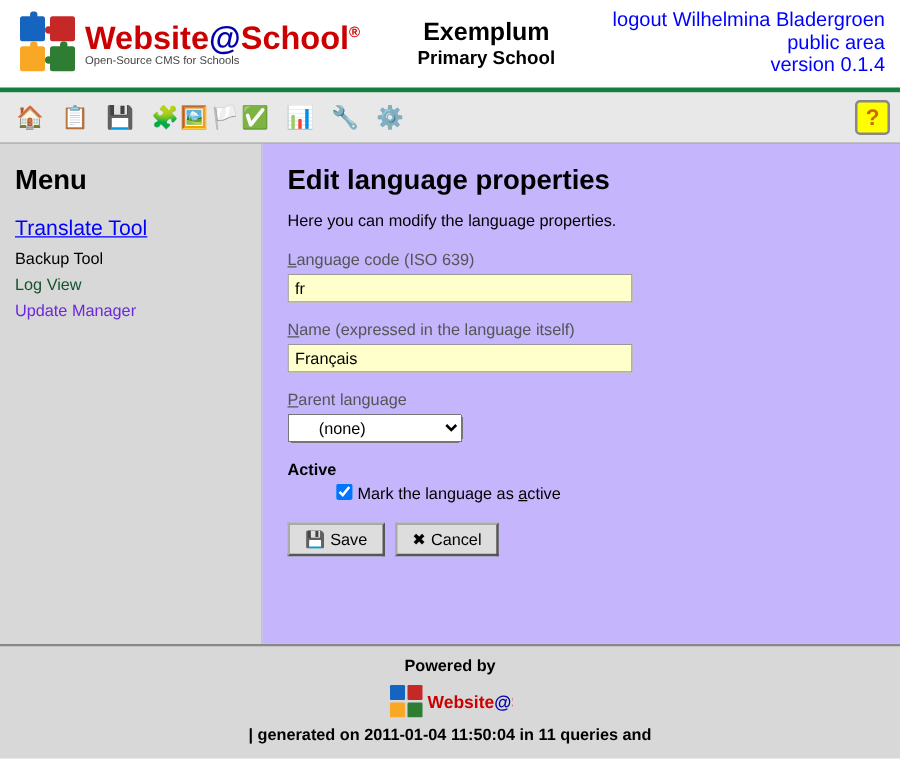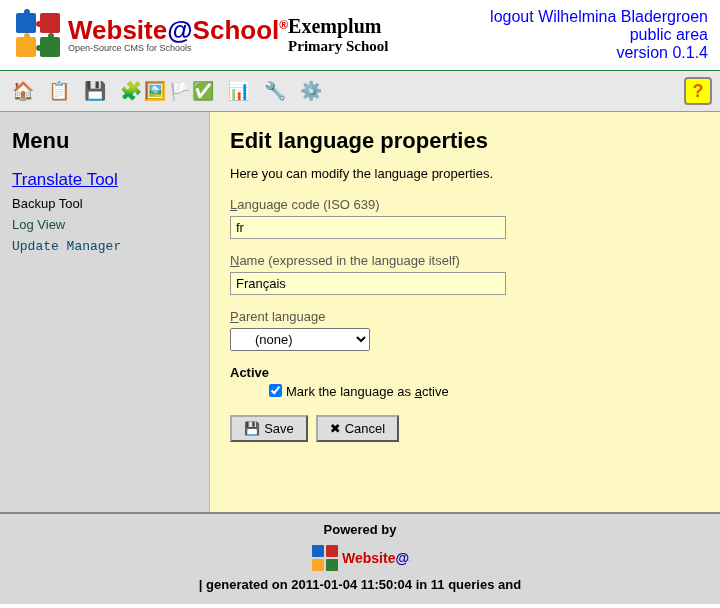--- a/index.html
+++ b/index.html
@@ -5,29 +5,30 @@
     * { margin: 0; padding: 0; box-sizing: border-box; }
     body { font-family: Arial, sans-serif; font-size: 13px; background: #fff; width: 720px; }
 
     
     #header {
       display: flex;
       align-items: center;
       justify-content: space-between;
       padding: 8px 12px;
       background: #fff;
-      border-bottom: 1px solid #15803d;
+      border-bottom: 4px solid #15803d;
+      gap: 16px;
     }
     #logo-area {
       display: flex;
       align-items: center;
     }
     #site-title {
+      text-align: center;
       flex: 1;
-      font-family: Liberation Serif, serif;
     }
     #site-title .exemplum {
       font-size: 20px;
       font-weight: bold;
       display: block;
     }
     #site-title .primary-school {
       font-size: 20px;
       font-weight: bold;
       display: block;
@@ -96,21 +97,21 @@
     #sidebar ul li span {
       color: #000;
       font-size: 13px;
       cursor: default;
     }
 
     
     #content {
       flex: 1;
       padding: 16px 20px;
-      background: #fef9c3;
+      background: #c4b5fd;
     }
     #content h1 {
       font-size: 22px;
       font-weight: bold;
       margin-bottom: 12px;
       color: #000;
     }
     #content .intro {
       margin-bottom: 16px;
       font-size: 13px;
@@ -288,21 +289,21 @@
       <li>
         <a href="#">Translate Tool</a>
       </li>
       <li>
         <span style="cursor:pointer; color:#000;">Backup Tool</span>
       </li>
       <li>
         <span style="cursor:pointer; color:#14532d;">Log View</span>
       </li>
       <li>
-        <span style="cursor:pointer; color:#0c4a6e;font-family:Liberation Mono, monospace;">Update Manager</span>
+        <span style="cursor:pointer; color:#6d28d9;">Update Manager</span>
       </li>
     </ul>
   </div>
 
   <div id="content">
     <h1>Edit language properties</h1>
     <p class="intro">Here you can modify the language properties.</p>
 
     <div class="form-group">
       <label class="form-label">

